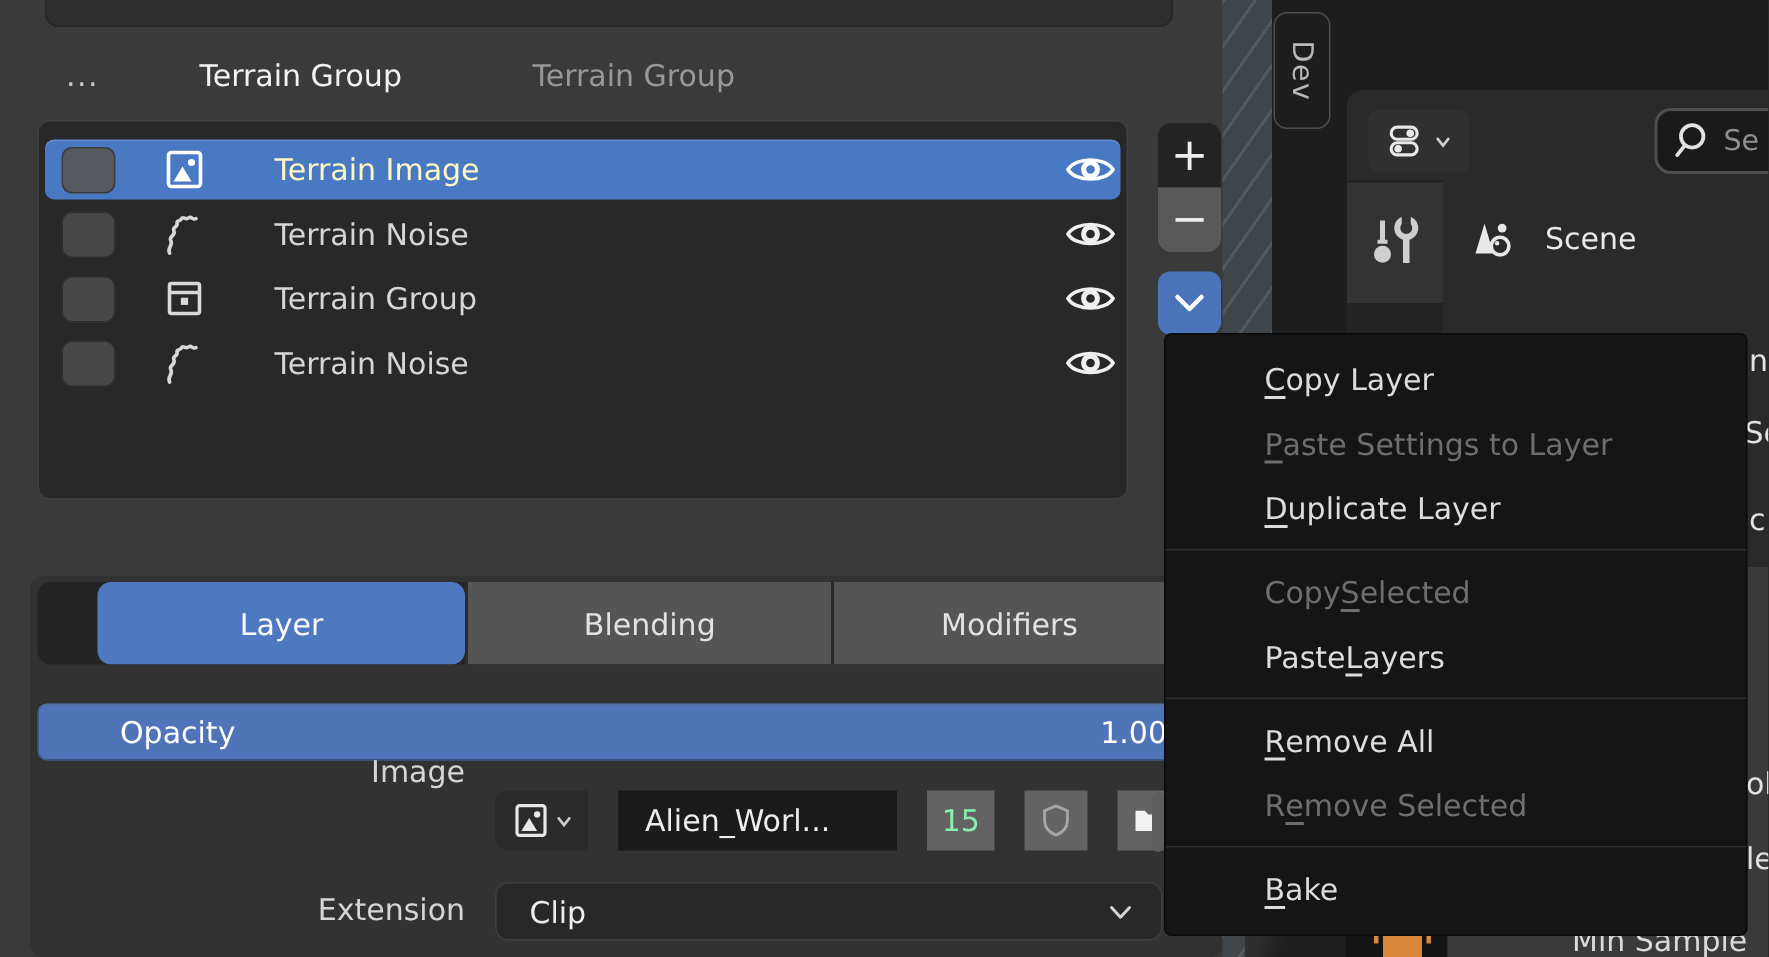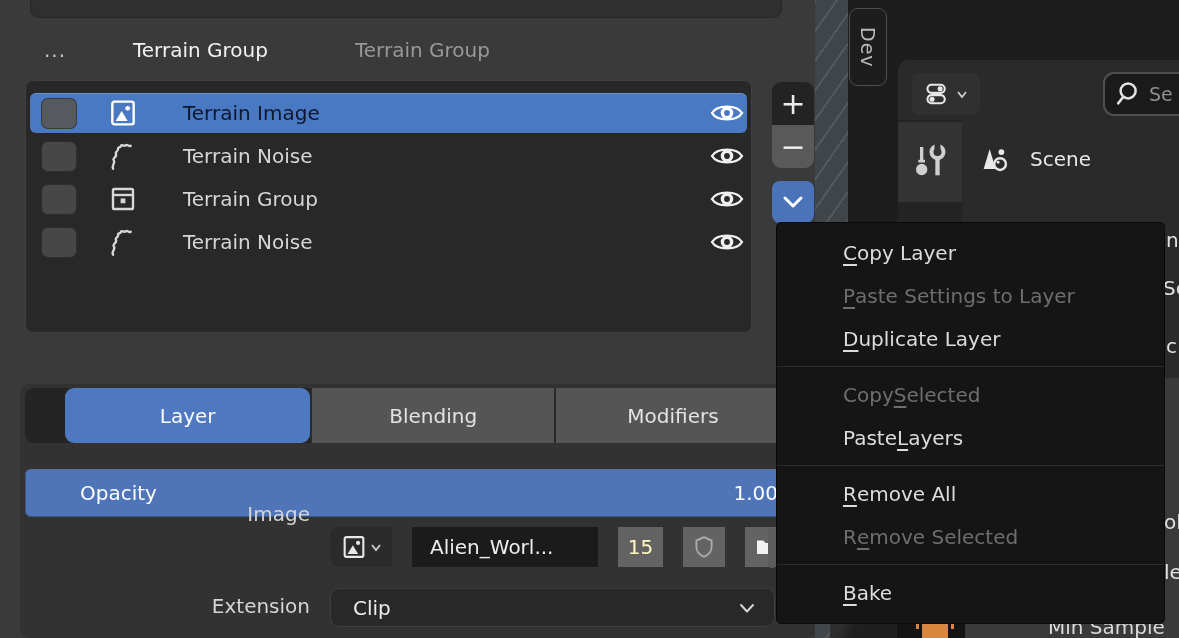--- a/index.html
+++ b/index.html
@@ -15,21 +15,21 @@
   .top-box { left:30px; top:-14px; width:752px; height:32px; background:#2f2f2f;
              border:1px solid #262626; border-radius:9px; }
   .crumbs { left:0; top:34px; width:780px; height:32px; display:flex; align-items:center; }
   .crumb-ellipsis { position:absolute; left:44px; color:#c9c9c9; letter-spacing:1px; }
   .crumb-active { position:absolute; left:133px; color:#f2f2f2; font-weight:500; }
   .crumb-inactive { position:absolute; left:355px; color:#989898; }
 
   .list-box { left:25px; top:80px; width:727px; height:253px; background:#282828;
               border:1px solid #404040; border-radius:8px; }
   .lrow { position:absolute; left:4px; width:717px; height:40px; display:flex; align-items:center; border-radius:6px; }
-  .lrow.selected { background:linear-gradient(#higher, #4a79c4); background:#4a79c4; box-shadow:inset 0 1px 0 rgba(255,255,255,.18); color:#0f172a; }
+  .lrow.selected { background:linear-gradient(#higher, #4a79c4); background:#4a79c4; box-shadow:inset 0 1px 0 rgba(255,255,255,.18); color:#fef9c3; }
   .lrow .chk { position:absolute; left:11px; width:36px; height:31px; border-radius:7px;
                background:#474747; box-shadow:inset 0 0 0 1px rgba(0,0,0,.35); }
   .lrow.selected .chk { background:#56595d; }
   .lrow .licon { position:absolute; left:76px; width:34px; height:34px; display:flex; align-items:center; justify-content:center; }
   .lrow .llabel { position:absolute; left:153px; }
   .lrow .eye { position:absolute; left:679px; width:36px; height:26px; }
   .list-foot-tri { left:37px; top:303px; width:0; height:0;
                    border-left:13px solid #c3c3c3; border-top:8px solid transparent; border-bottom:8px solid transparent; }
   .grip { left:378px; top:297px; color:#9a9a9a; font-size:17px; letter-spacing:4px; font-weight:bold; }
 
@@ -40,33 +40,33 @@
   .btn-menu { top:181px; height:42px; background:#4a73b9; border-radius:8px; }
 
   .sub-box { left:20px; top:384px; width:796px; height:254px; background:#323232; border-radius:9px; }
   .tabs { left:25px; top:388px; width:765px; height:55px; background:#242424; border-radius:9px;
           display:flex; overflow:hidden;padding-left:40px; }
   .tab { height:100%; display:flex; align-items:center; justify-content:center; color:#e2e2e2;
          background:#555555; border-left:2px solid #2a2a2a; }
   .tab:first-child { border-left:none; }
   .tab.active { background:#4e79c1; color:#fafafa; border-radius:9px; }
 
-  .slider { left:25px; top:469px; width:765px; height:48px; background:#4f75b8; border-radius:6px;
+  .slider { left:25px; top:469px; width:765px; height:38px; background:#4f75b8; border-radius:6px;
             box-shadow:inset 0 1px 0 rgba(255,255,255,.14), inset 0 0 0 1px rgba(0,0,0,.25);
             display:flex; align-items:center; color:#fdfdfd; }
   .slider .sl-label { position:absolute; left:55px; }
   .slider .sl-value { position:absolute; right:12px; }
 
   .row-label { color:#d5d5d5; }
   .img-label { top:502px; left:0; width:310px; text-align:right; }
   .img-widget { left:330px; top:527px; height:40px; display:flex;gap:18px; }
   .iw-seg { height:40px; display:flex; align-items:center; justify-content:center; }
   .iw-iconbtn { width:62px; background:#2b2b2b; border-radius:9px 0 0 9px; margin-right:2px; }
   .iw-name { width:186px; background:#1b1b1b; color:#ededed; justify-content:flex-start; padding-left:18px; margin-right:2px; }
-  .iw-count { width:45px; background:#636363; color:#fef9c3; margin-right:2px; }
+  .iw-count { width:45px; background:#636363; color:#86efac; margin-right:2px; }
   .iw-shield { width:42px; background:#636363; margin-right:2px; }
   .iw-folder { width:42px; background:#636363; margin-right:2px; }
   .iw-x { width:38px; background:#636363; border-radius:0 9px 9px 0; }
   .mini-scroll { left:768px; top:528px; width:8px; height:40px; background:#5d5d5d; border-radius:4px; }
 
   .ext-label { top:594px; left:0; width:310px; text-align:right; }
   .dropdown { left:330px; top:588px; width:445px; height:39px; background:#282828;
               border:1px solid #3e3e3e; border-radius:9px; display:flex; align-items:center; color:#ececec; }
   .dropdown .dd-text { position:absolute; left:22px; }
   .dropdown .dd-chev { position:absolute; right:18px; }

